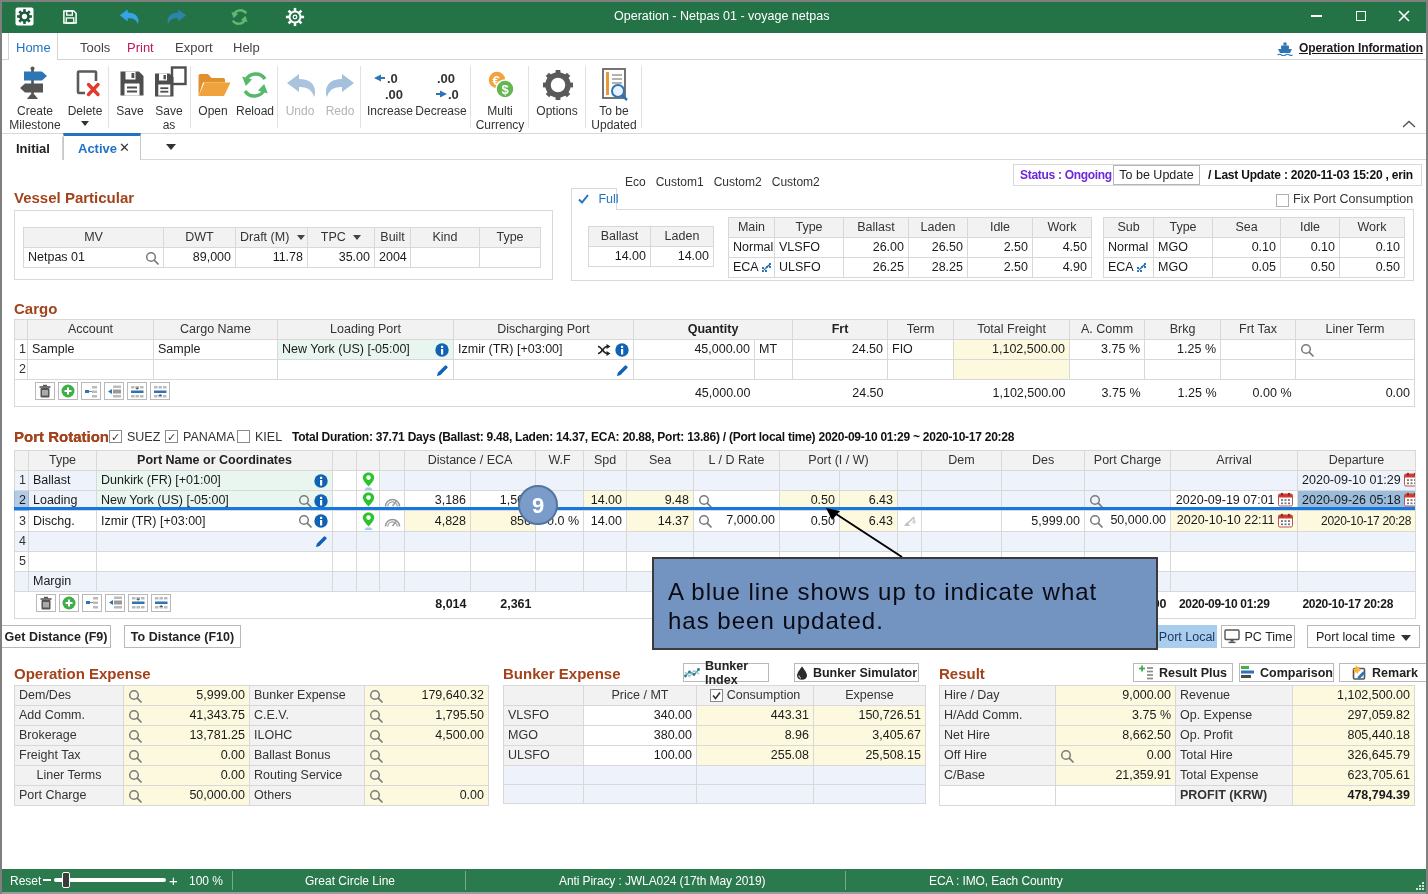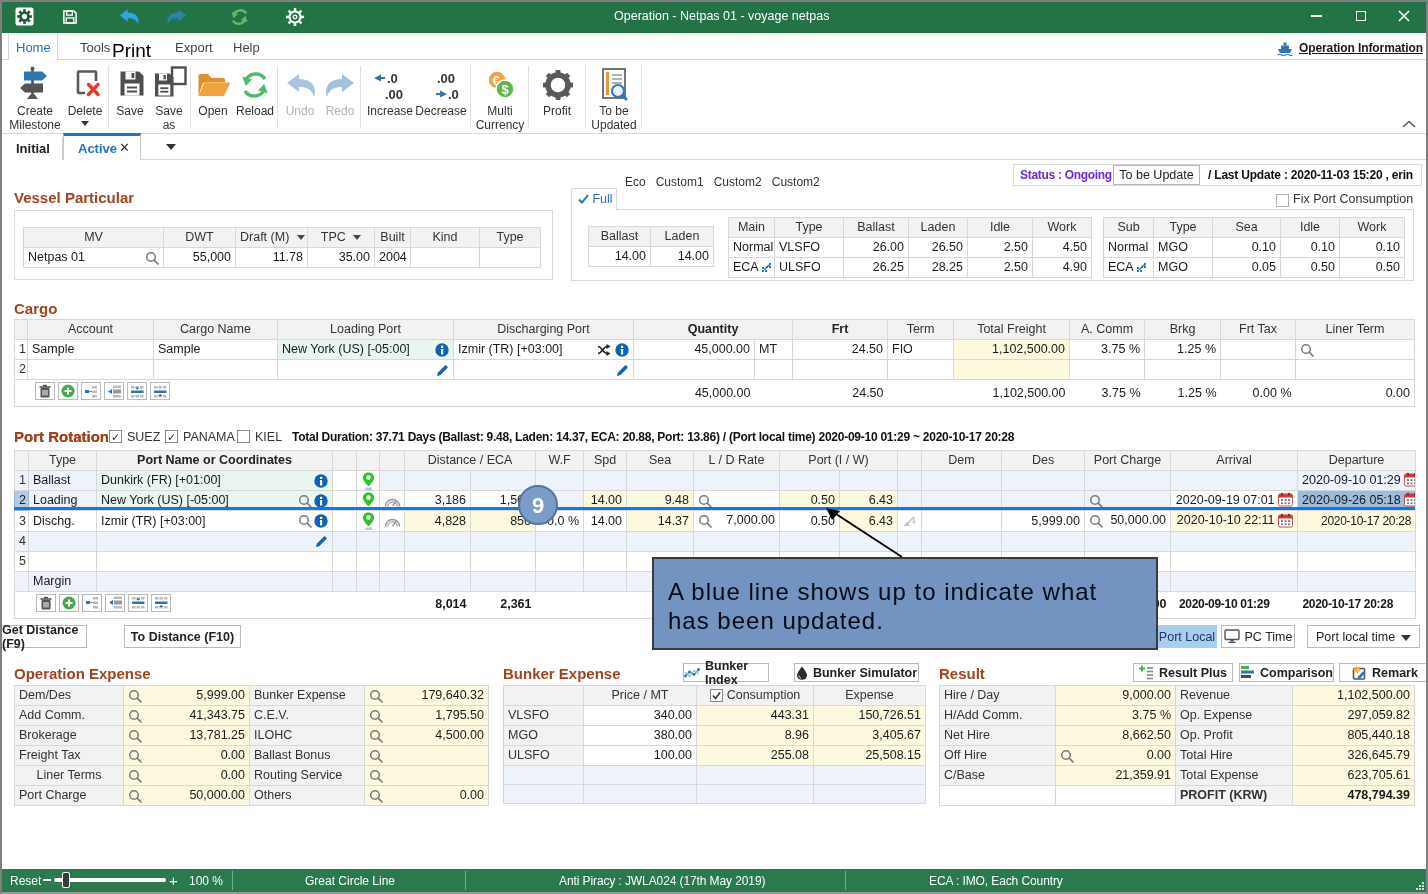--- a/index.html
+++ b/index.html
@@ -266,21 +266,21 @@
     <g stroke="#fff" stroke-width="1.6">
       <line x1="1" y1="1" x2="11" y2="11"></line>
       <line x1="11" y1="1" x2="1" y2="11"></line>
     </g>
   </svg>
 
 <div class="abs" style="left:2px;top:33px;width:1424px;height:27px;background:#fff;border-bottom:1px solid #d4d4d4"></div>
 <div class="abs" style="left:8px;top:33px;width:50px;height:27px;background:#fff;border-left:1px solid #d4d4d4;border-right:1px solid #d4d4d4"></div>
 <div class="abs" style="left:16px;top:40px;font-size:13px;color:#2273c3">Home</div>
 <div class="abs" style="left:80px;top:40px;font-size:13px;color:#444">Tools</div>
-<div class="abs" style="left:112px;top:40px;font-size:19px;color:#000000">Print</div>
+<div class="abs" style="left:127px;top:40px;font-size:13px;color:#be185d">Print</div>
 <div class="abs" style="left:175px;top:40px;font-size:13px;color:#444">Export</div>
 <div class="abs" style="left:233px;top:40px;font-size:13px;color:#444">Help</div>
 <svg class="abs" style="left:1277px;top:40px" width="16" height="16" viewBox="0 0 16 16">
     <use href="#ship"></use>
   </svg>
 <div class="abs" style="left:1299px;top:41px;font-size:12px;letter-spacing:-0.1px;color:#17191c;font-weight:bold;text-decoration:underline">Operation Information</div>
 
 <div class="abs" id="ribbon" style="left:2px;top:60px;width:1424px;height:74px;background:#fff;border-bottom:1px solid #d8d8d8"></div>
 <svg class="abs" style="left:1402px;top:120px" width="14" height="8" viewBox="0 0 14 8">
     <polyline points="1,7 7,1.5 13,7" fill="none" stroke="#555" stroke-width="1.4"></polyline>
@@ -393,21 +393,21 @@
         <rect x="9" y="-2.4" width="6" height="4.8"></rect>
         <g transform="rotate(45)">
           <rect x="-2.4" y="-15" width="4.8" height="6"></rect>
           <rect x="-2.4" y="9" width="4.8" height="6"></rect>
           <rect x="-15" y="-2.4" width="6" height="4.8"></rect>
           <rect x="9" y="-2.4" width="6" height="4.8"></rect>
         </g>
       </g>
     </g>
   </svg>
-<div class="abs rlab" style="left:529px;top:104px;width:56px">Profit</div>
+<div class="abs rlab" style="left:529px;top:104px;width:56px">Options</div>
 
 <svg class="abs" style="left:598px;top:67px" width="34" height="36" viewBox="0 0 34 36">
     <rect x="5" y="2" width="22" height="29" fill="#fff" stroke="#666" stroke-width="1.8"></rect>
     <rect x="8" y="5" width="3" height="23" fill="#e8973c"></rect>
     <g stroke="#999" stroke-width="1.5">
       <line x1="14" y1="8" x2="24" y2="8"></line>
       <line x1="14" y1="12" x2="24" y2="12"></line>
       <line x1="14" y1="16" x2="24" y2="16"></line>
     </g>
     <circle cx="20" cy="24" r="6" fill="#eaf2fb" stroke="#2e75b6" stroke-width="2"></circle>
@@ -448,35 +448,35 @@
         <td class="h">Draft (M) <span class="dda"></span></td>
         <td class="h">TPC <span class="dda"></span></td>
         <td class="h">Built</td>
         <td class="h">Kind</td>
         <td class="h">Type</td>
       </tr>
 <tr>
         <td>Netpas 01<span style="float:right" class="icx"><svg width="14" height="14" viewBox="0 0 14 14">
               <use href="#mag"></use>
             </svg></span></td>
-        <td class="r">55,000</td>
+        <td class="r">89,000</td>
         <td class="r">11.78</td>
         <td class="r">35.00</td>
         <td class="c">2004</td>
         <td></td>
         <td></td>
       </tr>
 </tbody>
   </table>
 
 <div class="abs" style="left:571px;top:209px;width:843px;height:72px;border:1px solid #d9d9d9"></div>
 <div class="abs" style="left:571px;top:188px;width:46px;height:22px;background:#fff;border:1px solid #d9d9d9;border-bottom:none"></div>
 <div class="abs" style="left:578px;top:192px;font-size:12.5px;color:#2273c3"><svg width="11" height="10" viewBox="0 0 11 10" style="vertical-align:-1px">
       <path d="M1 5.5 L4 8.5 L10 1" fill="none" stroke="#2273c3" stroke-width="2"></path>
-    </svg> <span style="margin-left:0">Full</span></div>
+    </svg> <span style="margin-left:6px">Full</span></div>
 <div class="abs" style="left:625px;top:175px;font-size:12px;color:#333">Eco&nbsp;&nbsp;&nbsp;Custom1&nbsp;&nbsp;&nbsp;Custom2&nbsp;&nbsp;&nbsp;Custom2</div>
 <div class="abs" style="left:1276px;top:194px;width:13px;height:13px;border:1px solid #b0b0b0;background:#fff"></div>
 <div class="abs" style="left:1293px;top:192px;font-size:12.5px;color:#333">Fix Port Consumption</div>
 <table class="t" style="left:588px;top:226px;width:125px">
 <colgroup>
       <col style="width:62px">
       <col style="width:63px">
     </colgroup>
 <tbody>
       <tr style="height:18px">
@@ -965,21 +965,21 @@
         <td class="r bold">5,999.00</td>
         <td class="r bold">50,000.00</td>
         <td class="r bold dt" style="padding-right:28px">2020-09-10 01:29</td>
         <td class="r bold dt" style="padding-right:22px">2020-10-17 20:28</td>
       </tr>
 </tbody>
   </table>
 
 <div class="abs" style="left:14px;top:507px;width:1401px;height:3px;background:#1678dd;z-index:5"></div>
 
-<div class="btn" style="left:1px;top:625px;width:86px;height:23px;font-weight:bold">Get Distance (F9)</div>
+<div class="btn" style="left:1px;top:625px;width:110px;height:23px;font-weight:bold">Get Distance (F9)</div>
 <div class="btn" style="left:124px;top:625px;width:117px;height:23px;font-weight:bold">To Distance (F10)</div>
 <div class="btn" style="left:1157px;top:625px;width:60px;height:23px;background:#a9cdec;border-color:#a9cdec;color:#1f3864">Port Local</div>
 <div class="btn" style="left:1221px;top:625px;width:74px;height:23px"><span class="icx"><svg width="16" height="15" viewBox="0 0 16 15">
         <use href="#mon"></use>
       </svg></span>PC Time</div>
 <div class="btn" style="left:1307px;top:625px;width:113px;height:23px;justify-content:flex-start;padding-left:8px">Port local time<span style="position:absolute;right:8px;top:9px;width:0;height:0;border-left:5px solid transparent;border-right:5px solid transparent;border-top:6px solid #333"></span></div>
 
 <div class="sect" style="left:14px;top:428px">Port Rotation</div>
 
 <div class="sect" style="left:14px;top:665px">Operation Expense</div>

